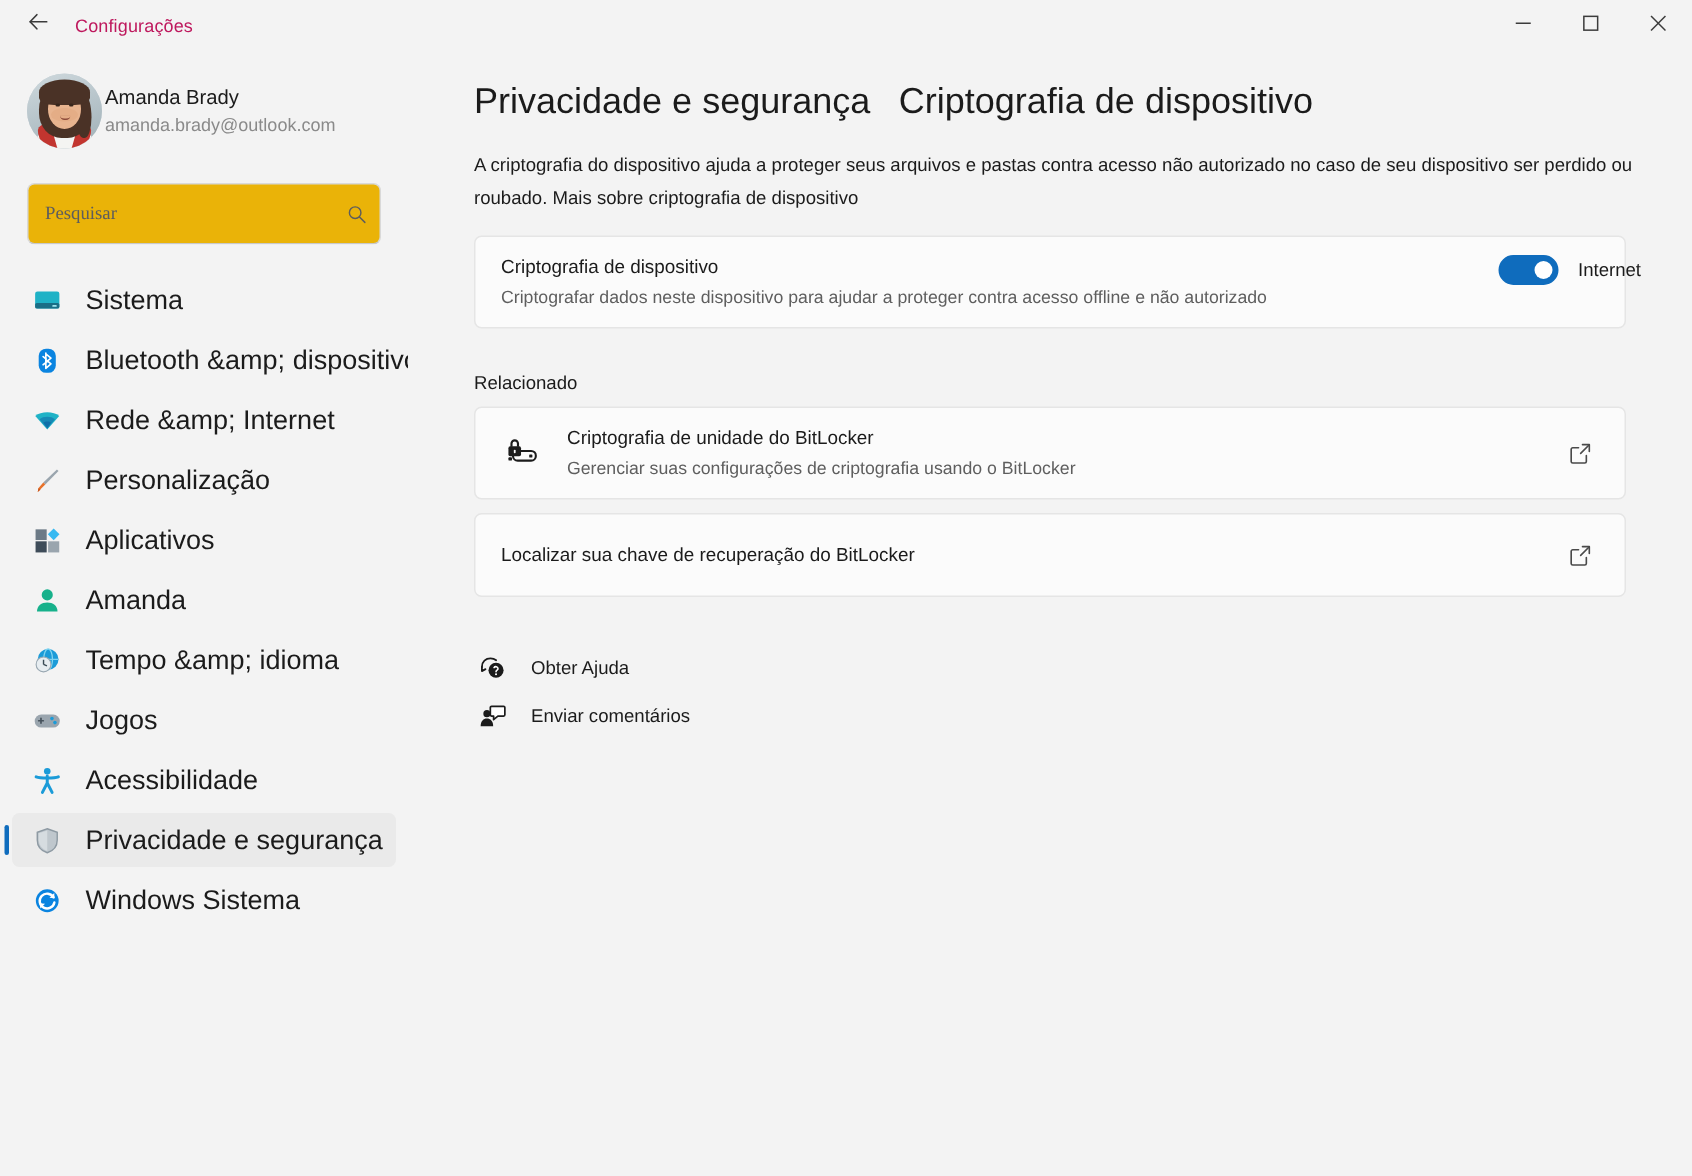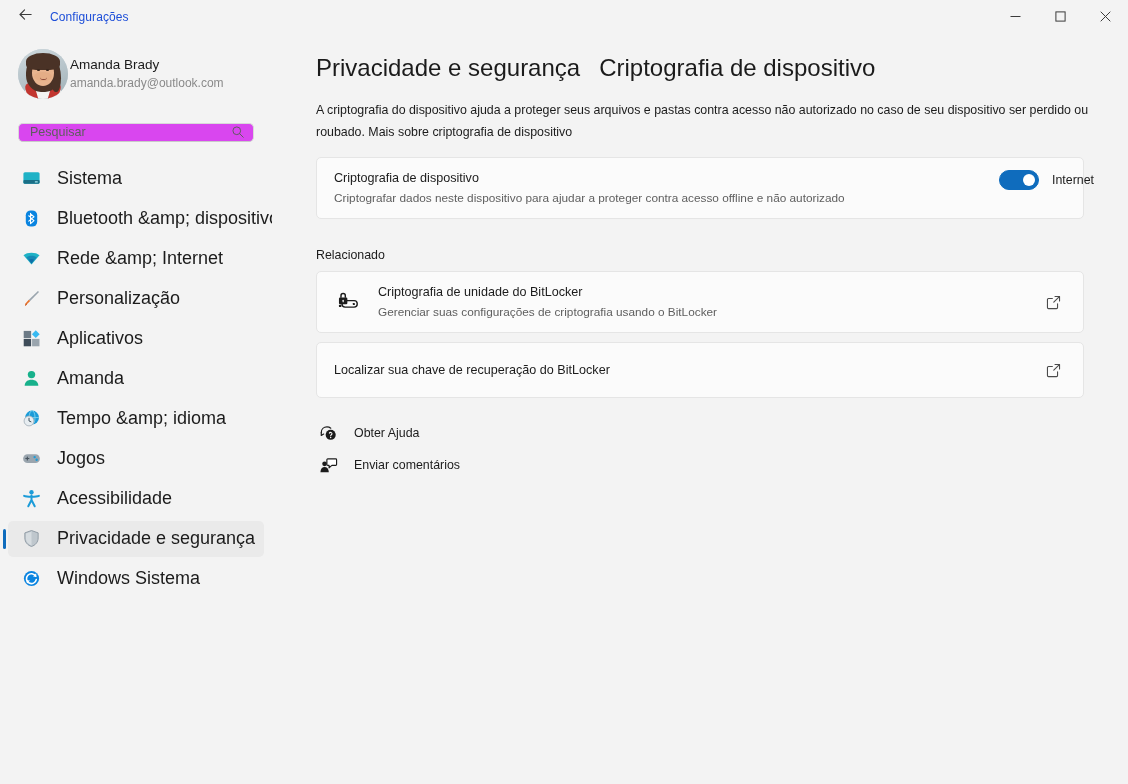--- a/index.html
+++ b/index.html
@@ -41,21 +41,21 @@
     height: 30px;
     margin-left: 8px;
     display: flex;
     align-items: center;
     justify-content: center;
     border-radius: 5px;
     cursor: pointer;
   }
   .tb-title {
     font-size: 12px;
-    color: #1d4ed8;
+    color: #be185d;
     margin-left: 8px;
     letter-spacing: .1px;
   }
   .tb-spacer { flex: 1 1 auto; }
   .wincontrols { display: flex; height: 33px; }
   .wc {
     width: 45px;
     height: 33px;
     display: flex;
     align-items: center;
@@ -159,26 +159,26 @@
     background: #4a3226;
   }
 
   .acct-text { margin-left: 2px; line-height: 1.25; }
   .acct-name { font-size: 13.5px; color: #1B1B1B; }
   .acct-mail { font-size: 12px; color: #8A8A8A; margin-top: 2px; }
 
   .searchwrap { margin: 18px 18px 0 18px; position: relative; }
   .searchbox {
     width: 100%;
-    height: 19px;
+    height: 41px;
     border: 1px solid #D9D9D9;
     border-bottom: 1px solid #C9C9C9;
     border-radius: 5px;
-    background: #d946ef;
-    font-family: Liberation Sans, sans-serif;
+    background: #eab308;
+    font-family: Liberation Serif, serif;
     font-size: 12.5px;
     color: #1B1B1B;
     padding: 0 32px 0 11px;
     outline: none;
   }
   .searchbox::placeholder { color: #5D5D5D; opacity: 1; }
   .search-icon {
     position: absolute;
     right: 9px; top: 50%;
     transform: translateY(-50%);
@@ -324,21 +324,21 @@
     flex: 0 0 26px;
     width: 26px; height: 26px;
     display: flex;
     align-items: center;
     justify-content: center;
     margin-left: 10px;
   }
   .card.related-1 { margin-top: 9px; min-height: 60px; }
   .card.related-2 { margin-top: 9px; min-height: 56px; }
 
-  .helplinks { margin-top: 20px; }
+  .helplinks { margin-top: 32px; }
   .help-row {
     display: flex;
     align-items: center;
     height: 30px;
     cursor: pointer;
     width: max-content;
     padding-right: 6px;
     border-radius: 4px;
   }
   .help-row + .help-row { margin-top: 2px; }

